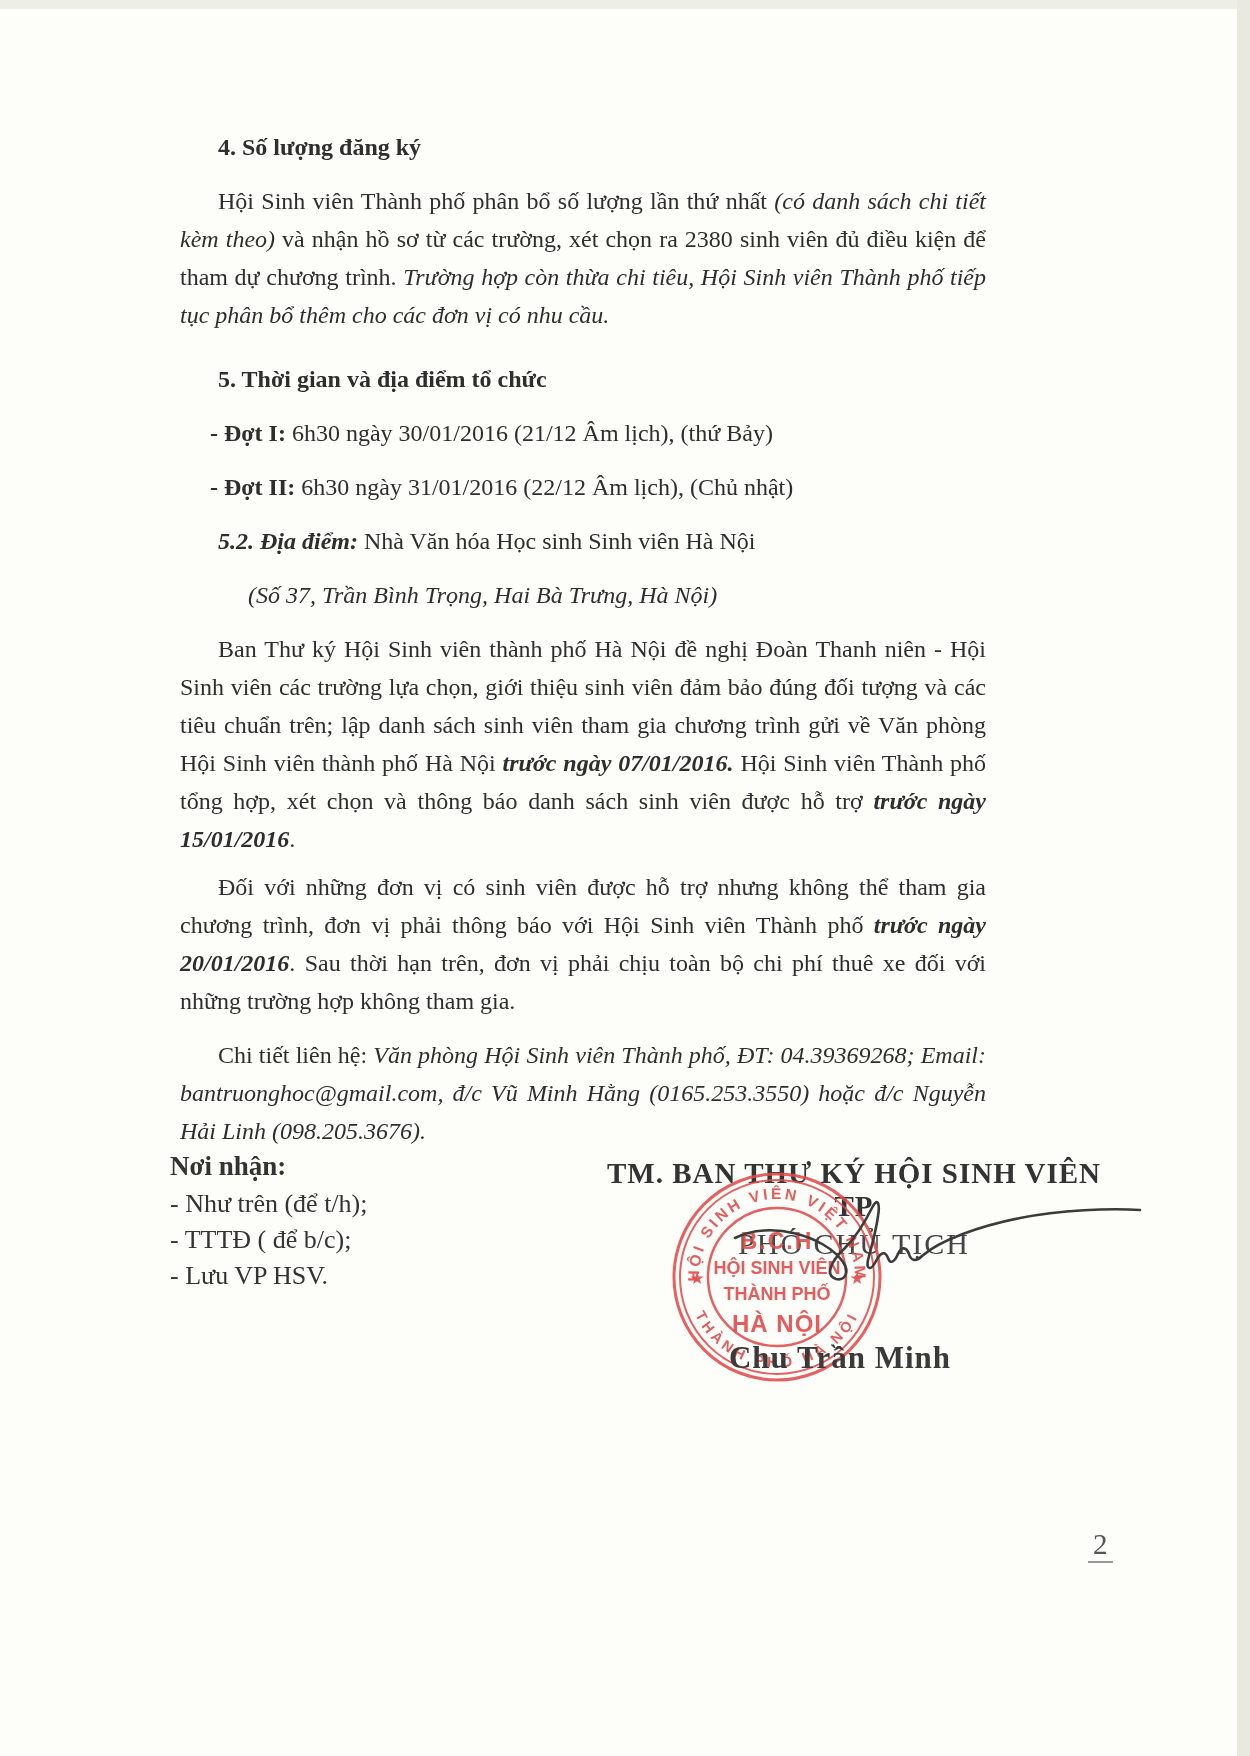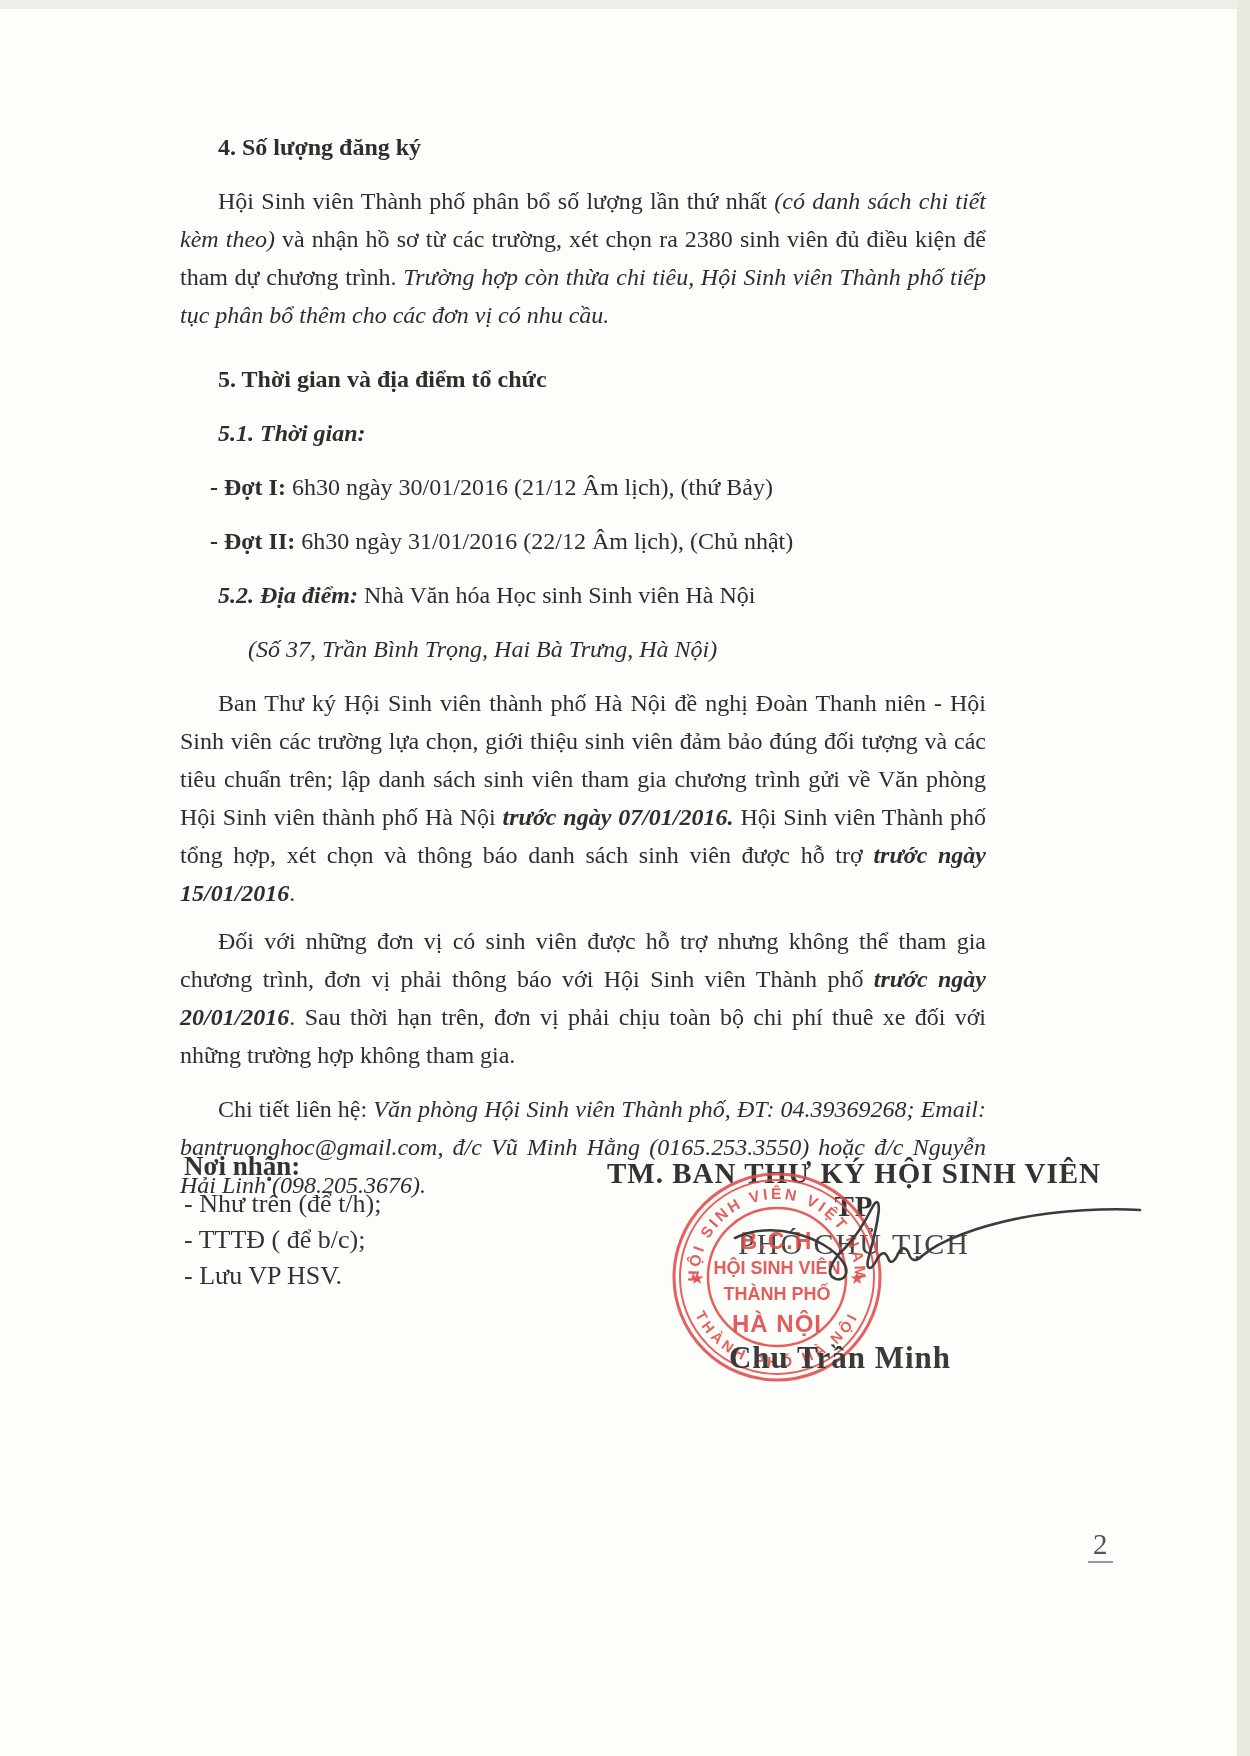--- a/index.html
+++ b/index.html
@@ -19,21 +19,21 @@
   .content .mt4{margin-top:16px;}
   .content .mt10{margin-top:10px;}
   .content .mt26{margin-top:26px;}
   .h{font-weight:bold;}
   .hi{font-weight:bold;font-style:italic;}
   .indent{padding-left:38px;}
   .indent2{padding-left:30px;}
   .addr{padding-left:68px;font-style:italic;}
   .para{text-indent:38px;}
 
-  .recipients{position:absolute;left:184px;top:1148px;font-size:26px;line-height:36px;color:#333;}
+  .recipients{position:absolute;left:170px;top:1148px;font-size:26px;line-height:36px;color:#333;}
   .rec-title{margin:0 0 2px 0;font-size:27px;font-weight:bold;}
   .rec-item{margin:0;}
 
   .signblock{position:absolute;left:598px;top:1124px;width:512px;text-align:center;color:#333;margin-top:33px;}
   .sign-org{margin:0;font-weight:bold;font-size:29px;letter-spacing:1px;}
   .sign-role{margin:4px 0 0 0;font-size:30px;letter-spacing:2px;color:#454545;}
 
   .seal{position:absolute;left:640px;top:1150px;z-index:1;}
   .seal text{font-family:"Liberation Sans","DejaVu Sans",sans-serif;font-weight:bold;
     fill:#e14b4b;fill-opacity:0.9;}
@@ -54,21 +54,20 @@
 
 <div class="page">
   <div class="edge-top"></div>
   <div class="edge-right"></div>
 
   <div class="content">
     <p class="h indent">4. Số lượng đăng ký</p>
     <p class="para mt4"><span>Hội Sinh viên Thành phố phân bổ số lượng lần thứ nhất </span><span style="font-style: italic;">(có danh sách chi tiết kèm theo)</span><span> và nhận hồ sơ từ các trường, xét chọn ra 2380 sinh viên đủ điều kiện để tham dự chương trình. </span><span style="font-style: italic;">Trường hợp còn thừa chi tiêu, Hội Sinh viên Thành phố tiếp tục phân bổ thêm cho các đơn vị có nhu cầu.</span></p>
 
     <p class="h indent mt26">5. Thời gian và địa điểm tổ chức</p>
-    <p class="hi indent mt4">5.1. Thời gian:</p>
     <p class="indent2 mt4"><span style="font-weight: bold;">- Đợt I: </span><span>6h30 ngày 30/01/2016 (21/12 Âm lịch), (thứ Bảy)</span></p>
     <p class="indent2 mt4"><span style="font-weight: bold;">- Đợt II: </span><span>6h30 ngày 31/01/2016 (22/12 Âm lịch), (Chủ nhật)</span></p>
     <p class="indent mt4"><span style="font-style: italic; font-weight: bold;">5.2. Địa điểm: </span><span>Nhà Văn hóa Học sinh Sinh viên Hà Nội</span></p>
     <p class="addr mt4">(Số 37, Trần Bình Trọng, Hai Bà Trưng, Hà Nội)</p>
 
     <p class="para mt4"><span>Ban Thư ký Hội Sinh viên thành phố Hà Nội đề nghị Đoàn Thanh niên - Hội Sinh viên các trường lựa chọn, giới thiệu sinh viên đảm bảo đúng đối tượng và các tiêu chuẩn trên; lập danh sách sinh viên tham gia chương trình gửi về Văn phòng Hội Sinh viên thành phố Hà Nội </span><span style="font-style: italic; font-weight: bold;">trước ngày 07/01/2016.</span><span> Hội Sinh viên Thành phố tổng hợp, xét chọn và thông báo danh sách sinh viên được hỗ trợ </span><span style="font-style: italic; font-weight: bold;">trước ngày 15/01/2016</span><span>.</span></p>
     <p class="para mt10"><span>Đối với những đơn vị có sinh viên được hỗ trợ nhưng không thể tham gia chương trình, đơn vị phải thông báo với Hội Sinh viên Thành phố </span><span style="font-style: italic; font-weight: bold;">trước ngày 20/01/2016</span><span>. Sau thời hạn trên, đơn vị phải chịu toàn bộ chi phí thuê xe đối với những trường hợp không tham gia.</span></p>
     <p class="para mt4"><span>Chi tiết liên hệ: </span><span style="font-style: italic;">Văn phòng Hội Sinh viên Thành phố, ĐT: 04.39369268; Email: </span><span style="font-style: italic; ">bantruonghoc@gmail.com</span><span style="font-style: italic;">, đ/c Vũ Minh Hằng (0165.253.3550) hoặc đ/c Nguyễn Hải Linh (098.205.3676).</span></p>
   </div>
 

